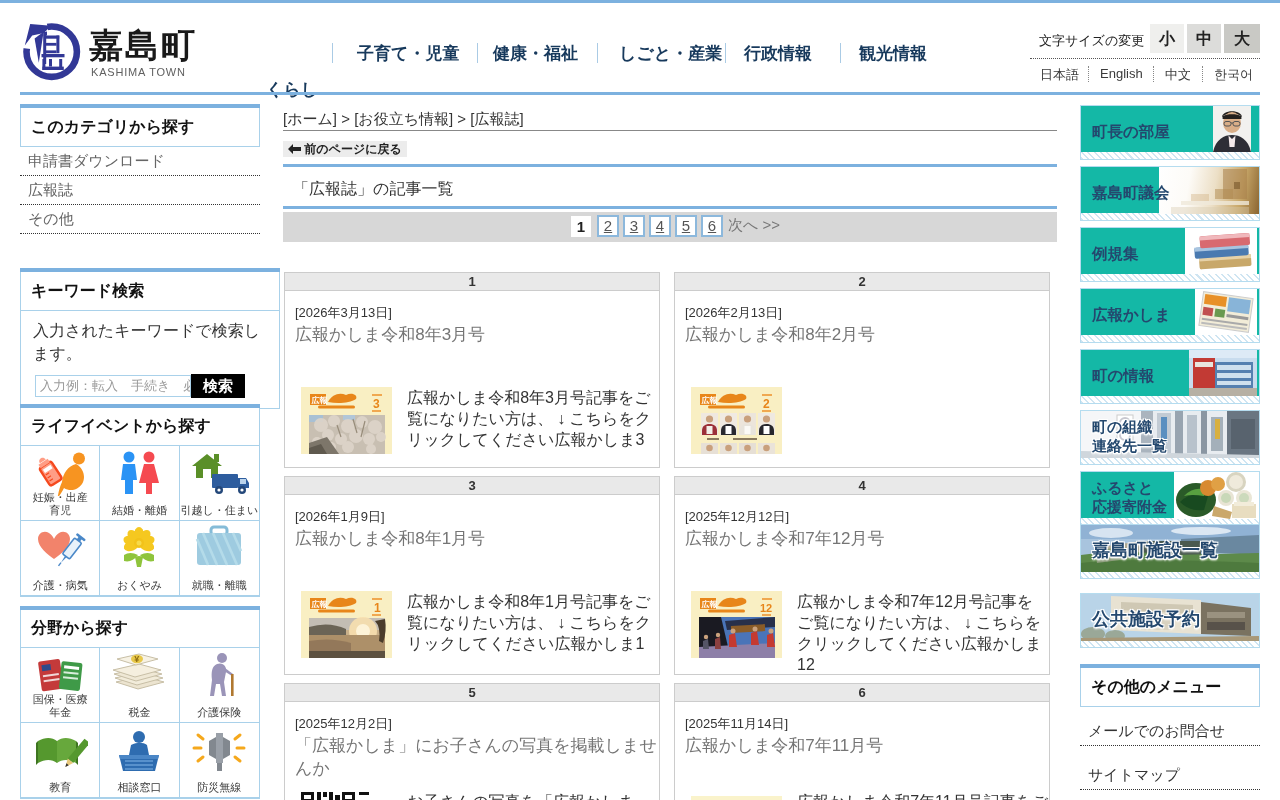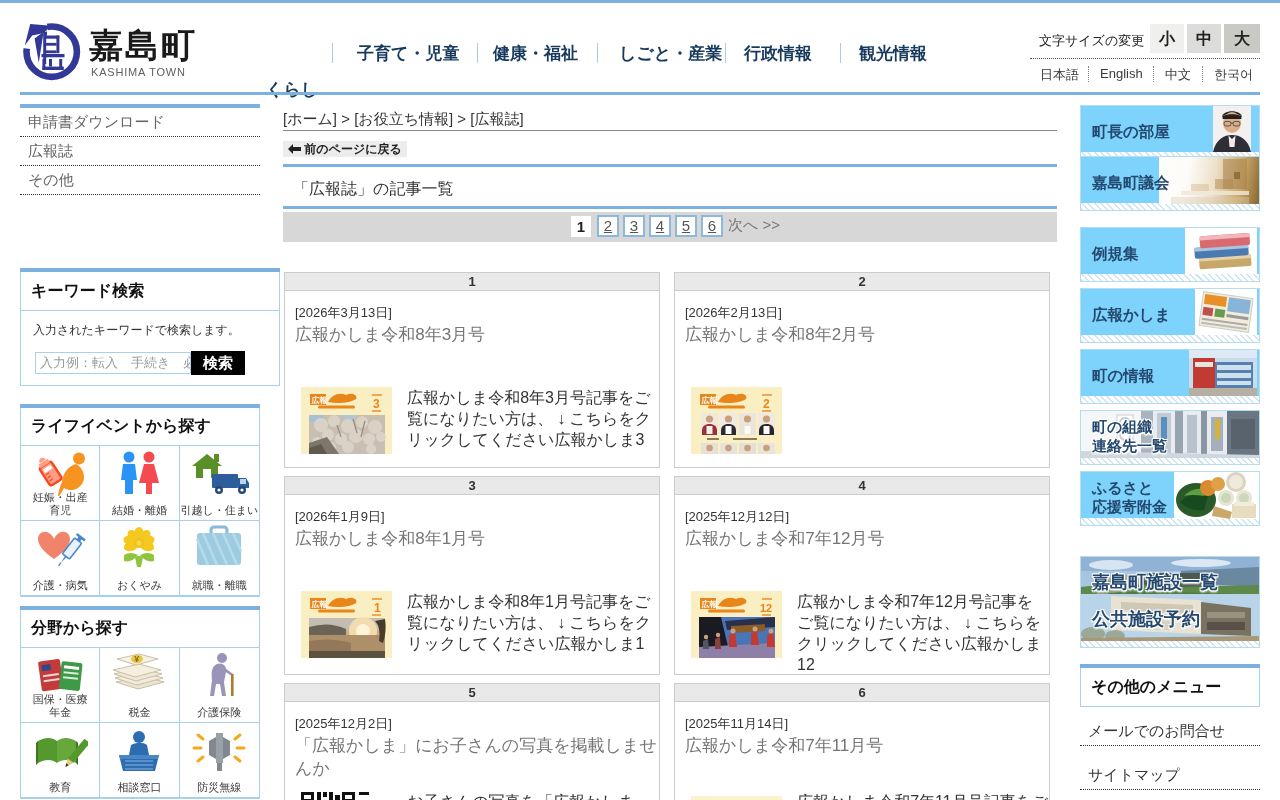--- a/index.html
+++ b/index.html
@@ -48,21 +48,21 @@
 
 .card { width:376px; background:#fff; border:1px solid #ccc; }
 .chead { height:18px; background:#e9e9e9; border-bottom:1px solid #ccc; text-align:center;
   font-size:13px; font-weight:bold; color:#333; line-height:17px; }
 .cdate { position:absolute; left:10px; top:31px; font-size:13px; color:#333; }
 .ctitle { position:absolute; left:10px; top:50px; font-size:17px; color:#757575; line-height:23px; }
 .cthumb { position:absolute; left:16px; top:114px; width:91px; height:67px; }
 .ctext { position:absolute; left:122px; top:114px; width:252px; font-size:16px;
   color:#333; line-height:21px; }
 
-.bnr { left:1080px; width:180px; height:55px; border:1px solid #b5dcef; background:#7dd3fc; overflow:hidden; }
+.bnr { left:1080px; width:180px; height:55px; border:1px solid #b5dcef; background:#14b8a6; overflow:hidden; }
 .bnr .stripes { position:absolute; left:0; right:0; bottom:0; height:7px;
   background:repeating-linear-gradient(45deg,#cfe5f2 0 1.5px,#ffffff 1.5px 4.5px); }
 .bnr .txt { position:absolute; left:11px; top:2px; height:46px; display:flex; align-items:center;
   font-size:15.5px; font-weight:bold; color:#24486e; line-height:19px; z-index:3; }
 .bnr .txt.outline { text-shadow:-1px -1px 0 #fff, 1px -1px 0 #fff, -1px 1px 0 #fff,
   1px 1px 0 #fff, 0 2px 2px #fff; }
 .bnr .ph { position:absolute; top:0; z-index:1; }
 .rlink { left:1080px; width:180px; font-size:15px; color:#333; padding:5px 0 4px 8px;
   border-bottom:1px dotted #333; }
 
@@ -121,29 +121,32 @@
 <div class="abs langsep" style="left:1088px;"></div>
 <div class="abs lang" style="left:1100px;">English</div>
 <div class="abs langsep" style="left:1153px;"></div>
 <div class="abs lang" style="left:1165px;">中文</div>
 <div class="abs langsep" style="left:1202px;"></div>
 <div class="abs lang" style="left:1214px;">한국어</div>
 <div class="abs" id="hdrline"></div>
 
 <div class="abs" style="left:20px;top:104px;width:240px;">
   <div class="sbar"></div>
+  <div class="sbox">
+      <div class="stitle">このカテゴリから探す</div>
+    </div>
   <div class="slink">申請書ダウンロード</div>
   <div class="slink">広報誌</div>
   <div class="slink">その他</div>
 </div>
 <div class="abs" style="left:20px;top:268px;width:260px;">
   <div class="sbar"></div>
   <div class="sbox">
     <div class="stitle" style="border-bottom:1px solid #a9d1ea;">キーワード検索</div>
-    <div style="padding:8px 10px 10px 12px;font-size:12px;color:#333;line-height:23px;">入力されたキーワードで検索します。</div>
+    <div style="padding:8px 10px 10px 12px;font-size:16px;color:#333;line-height:23px;">入力されたキーワードで検索します。</div>
     <div style="padding:0 0 10px 14px;display:flex;">
       <div style="width:156px;height:22px;border:1px solid #a9d1ea;font-size:14px;color:#999;
         line-height:20px;padding-left:4px;white-space:nowrap;overflow:hidden;font-size:13px;">入力例：転入　手続き　必</div>
       <div style="width:54px;height:24px;background:#000;color:#fff;font-size:15px;font-weight:bold;
         text-align:center;line-height:24px;margin-top:-1px;">検索</div>
     </div>
   </div>
 </div>
 
 <div class="abs" style="left:20px;top:404px;width:240px;">
@@ -573,21 +576,21 @@
     <ellipse cx="19" cy="16.5" rx="9" ry="10.5" fill="#d9ae88"></ellipse>
     <path d="M10 10 C14 7.5 24 7.5 28 10 L28.5 13 L9.5 13 Z" fill="#23201e"></path>
     <rect x="11" y="15.5" width="7" height="4.5" rx="2" fill="none" stroke="#555" stroke-width="1"></rect>
     <rect x="20" y="15.5" width="7" height="4.5" rx="2" fill="none" stroke="#555" stroke-width="1"></rect>
     <line x1="18" y1="17" x2="20" y2="17" stroke="#555" stroke-width="1"></line>
     <path d="M0 46 C3 33 11 29 19 29 C27 29 35 33 38 46 Z" fill="#2e2e36"></path>
     <path d="M15.5 29.5 L19 33 L22.5 29.5 L21.5 41 L16.5 41 Z" fill="#f4e9ea"></path>
   </svg></div>
   <div class="stripes"></div>
 </div>
-<div class="abs bnr" style="top:156px;">
+<div class="abs bnr" style="top:166px;">
   <div class="txt">嘉島町議会</div>
   <div class="ph" id="ph-gikai" style="right:0;width:100px;height:47px;"><svg width="100" height="47" viewBox="0 0 100 47">
     <rect x="64" y="2" width="24" height="30" fill="#a87f4a" opacity="0.55"></rect>
     <rect x="56" y="22" width="18" height="10" fill="#b08a50" opacity="0.5"></rect>
     <rect x="32" y="27" width="18" height="7" fill="#d0b080" opacity="0.4"></rect>
     <rect x="22" y="34" width="68" height="4" fill="#efe8da" opacity="0.8"></rect>
     <rect x="12" y="40" width="78" height="7" fill="#d8cab0" opacity="0.4"></rect>
     <rect x="75" y="15" width="6" height="7" fill="#6a4a20" opacity="0.5"></rect>
   </svg></div>
   <div class="stripes"></div>
@@ -677,21 +680,21 @@
     <circle cx="52" cy="26" r="8" fill="#e8e4d4"></circle>
         <circle cx="52" cy="26" r="5" fill="#c8d8b8"></circle>
     <circle cx="70" cy="26" r="8" fill="#eae6d6"></circle>
         <circle cx="70" cy="26" r="5" fill="#ccdabc"></circle>
     <rect x="58" y="32" width="24" height="14" fill="#e8ddc0"></rect>
     <rect x="60" y="30" width="20" height="4" fill="#f2ecda"></rect>
     <path d="M40 34 L58 40 L56 47 L38 44 Z" fill="#caa86a"></path>
   </svg></div>
   <div class="stripes"></div>
 </div>
-<div class="abs bnr" style="top:556px;">
+<div class="abs bnr" style="top:524px;">
   <div class="ph" id="ph-shisetsu" style="left:0;width:178px;height:47px;"><svg width="178" height="47" viewBox="0 0 178 47">
     <rect width="178" height="47" fill="#a8c4de"></rect>
     <rect x="0" y="0" width="178" height="14" fill="#90b2d4"></rect>
     <ellipse cx="30" cy="8" rx="22" ry="5" fill="#e8f0f8" opacity="0.8"></ellipse>
     <ellipse cx="120" cy="6" rx="30" ry="4" fill="#eef4fa" opacity="0.8"></ellipse>
     <path d="M100 14 L178 10 L178 30 L100 26 Z" fill="#6a88a0"></path>
     <rect x="60" y="16" width="60" height="16" fill="#4a5a50"></rect>
     <path d="M20 22 L60 16 L60 32 L20 36 Z" fill="#b0a890"></path>
     <path d="M0 30 Q40 24 90 30 L178 28 L178 47 L0 47 Z" fill="#5d8a4a"></path>
     <path d="M0 38 Q50 32 178 38 L178 47 L0 47 Z" fill="#4e7a3e"></path>

